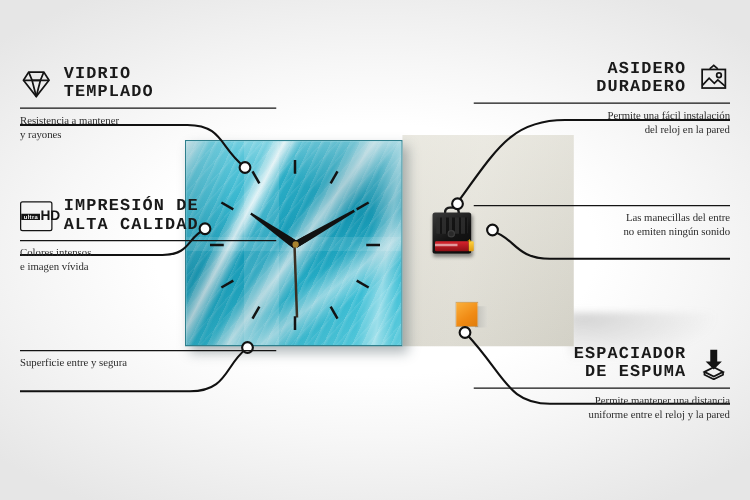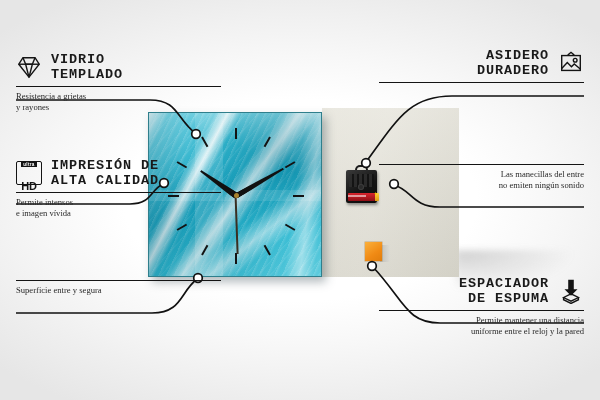--- a/index.html
+++ b/index.html
@@ -131,21 +131,21 @@
   .feat .rule{ height:1px; background:#141414; margin:4px 0 4px; }
   .feat .desc{
     font-family:"Liberation Serif", serif;
     font-size:8.6px; line-height:10.6px; color:#2a2a2a; white-space:pre-line;
   }
   .ico{ width:26px; height:26px; flex:0 0 26px; display:block; }
   .ico svg{ width:100%; height:100%; display:block; }
 
   
   .hdbox{ width:26px; height:24px; flex:0 0 26px; border:1.6px solid #141414; border-radius:2px;
-    display:flex; flex-direction:column; align-items:center; justify-content:space-between;gap:14px; }
+    display:flex; flex-direction:row; align-items:center; justify-content:space-between; }
   .hdbox .u{ font:700 4.6px/5px "Liberation Sans",sans-serif; color:#fff; background:#141414;
     padding:0 2px; letter-spacing:.3px; }
   .hdbox .h{ font:700 11px/11px "Liberation Sans",sans-serif; color:#141414; letter-spacing:-.3px; }
 </style>
 </head>
 <body>
 
 <div id="stage">
 
   <div class="beige-shadow"></div>
@@ -226,35 +226,35 @@
               <path d="M7.5 4 L10.4 11 L14 25"></path>
               <path d="M20.5 4 L17.6 11 L14 25"></path>
           <path d="M10.4 11 H17.6"></path>
             </g>
           </svg>
       </span>
       <span class="ttl">VIDRIO
 TEMPLADO</span>
     </div>
     <div class="rule"></div>
-    <div class="desc">Resistencia a grietas
+    <div class="desc">Resistencia a mantener
 y rayones</div>
   </div>
 
   <div class="feat left" style="left:16px; top:158px;">
     <div class="head">
       <span class="hdbox">
         <span class="u">ultra</span>
         <span class="h">HD</span>
       </span>
       <span class="ttl">IMPRESIÓN DE
 ALTA CALIDAD</span>
     </div>
     <div class="rule"></div>
-    <div class="desc">Permite intensos
+    <div class="desc">Colores intensos
 e imagen vívida</div>
   </div>
 
   <div class="feat left" style="left:16px; top:276px;">
     <div class="rule"></div>
     <div class="desc">Superficie entre y segura</div>
   </div>
 
   <div class="feat right" style="left:379px; top:48px;">
     <div class="head">
@@ -265,20 +265,22 @@
           <rect x="4" y="6" width="20" height="16"></rect>
           <circle cx="18.5" cy="11" r="2"></circle>
           <path d="M4 20 L10 13.5 L14.5 18 L17.5 15 L24 20.5"></path>
         </g>
           </svg>
       </span>
       <span class="ttl">ASIDERO
 DURADERO</span>
     </div>
     <div class="rule"></div>
+    <div class="desc">Permite una fácil instalación
+del reloj en la pared</div>
   </div>
 
   <div class="feat right" style="left:379px; top:160px;">
     <div class="rule"></div>
     <div class="desc">Las manecillas del entre
 no emiten ningún sonido</div>
   </div>
 
   <div class="feat right" style="left:379px; top:276px;">
     <div class="head">

